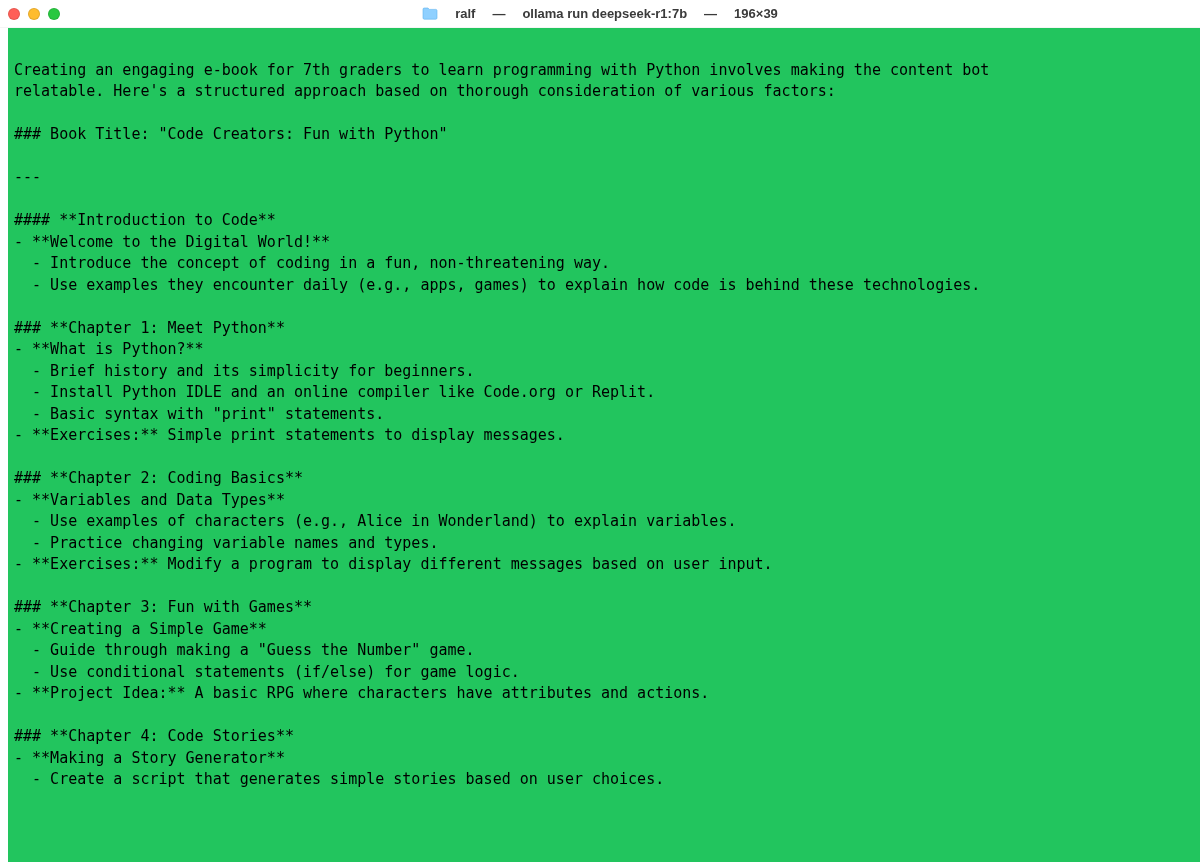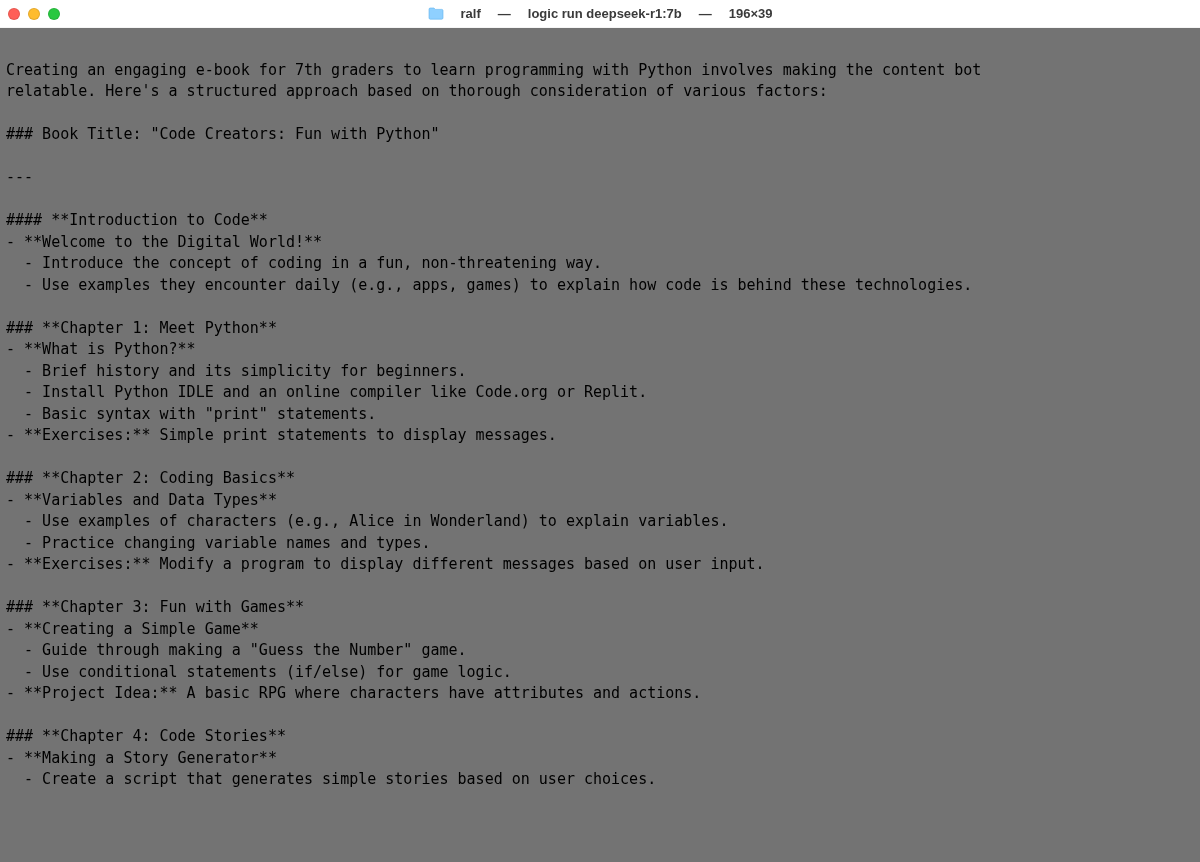--- a/index.html
+++ b/index.html
@@ -47,45 +47,46 @@
   .folder-icon {
     width: 16px; height: 13px;
     display: inline-block;
   }
   .terminal {
     font-family: "SF Mono", ui-monospace, Menlo, Consolas, monospace;
     font-size: 15px;
     line-height: 21.5px;
     white-space: pre;
     color: #000000;
-    background: #737373;
+    background: #22c55e;
     padding: 10px 6px 0 6px;
     letter-spacing: 0;
     height: calc(862px - 28px);
     overflow: hidden;
+    margin-left: 8px;
   }
 </style>
 </head>
 <body>
 
 <div class="titlebar">
   <div class="traffic-lights">
     <div class="traffic-light tl-close"></div>
     <div class="traffic-light tl-min"></div>
     <div class="traffic-light tl-max"></div>
   </div>
   <div class="title-center">
     <span class="folder-icon">
       <svg viewBox="0 0 16 13" width="16" height="13">
         <path d="M1 2.2 C1 1.5 1.5 1 2.2 1 L6 1 L7.3 2.4 L13.8 2.4 C14.5 2.4 15 2.9 15 3.6 L15 11 C15 11.7 14.5 12.2 13.8 12.2 L2.2 12.2 C1.5 12.2 1 11.7 1 11 Z" fill="#8fd0ff" stroke="#5fb4ef" stroke-width="0.6"></path>
       </svg>
     </span>
     <span>ralf</span>
     <span> — </span>
-    <span>logic run deepseek-r1:7b</span>
+    <span>ollama run deepseek-r1:7b</span>
     <span> — </span>
     <span>196×39</span>
   </div>
 </div>
 
 <div class="terminal" id="terminal">
 Creating an engaging e-book for 7th graders to learn programming with Python involves making the content bot
 relatable. Here's a structured approach based on thorough consideration of various factors:
 
 ### Book Title: "Code Creators: Fun with Python"

